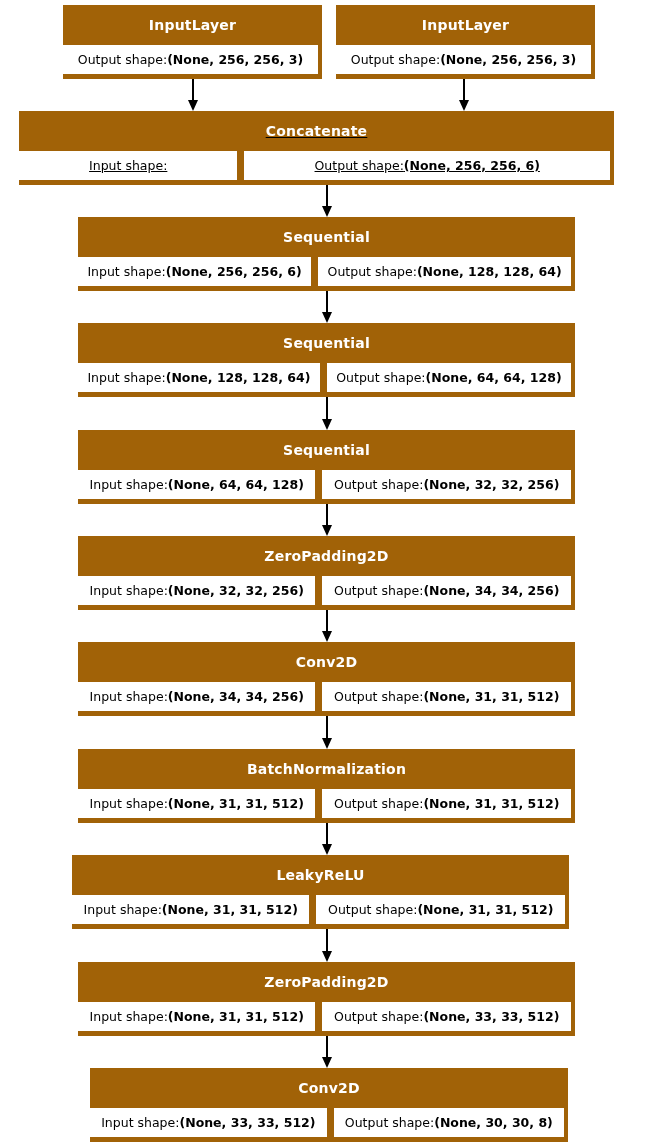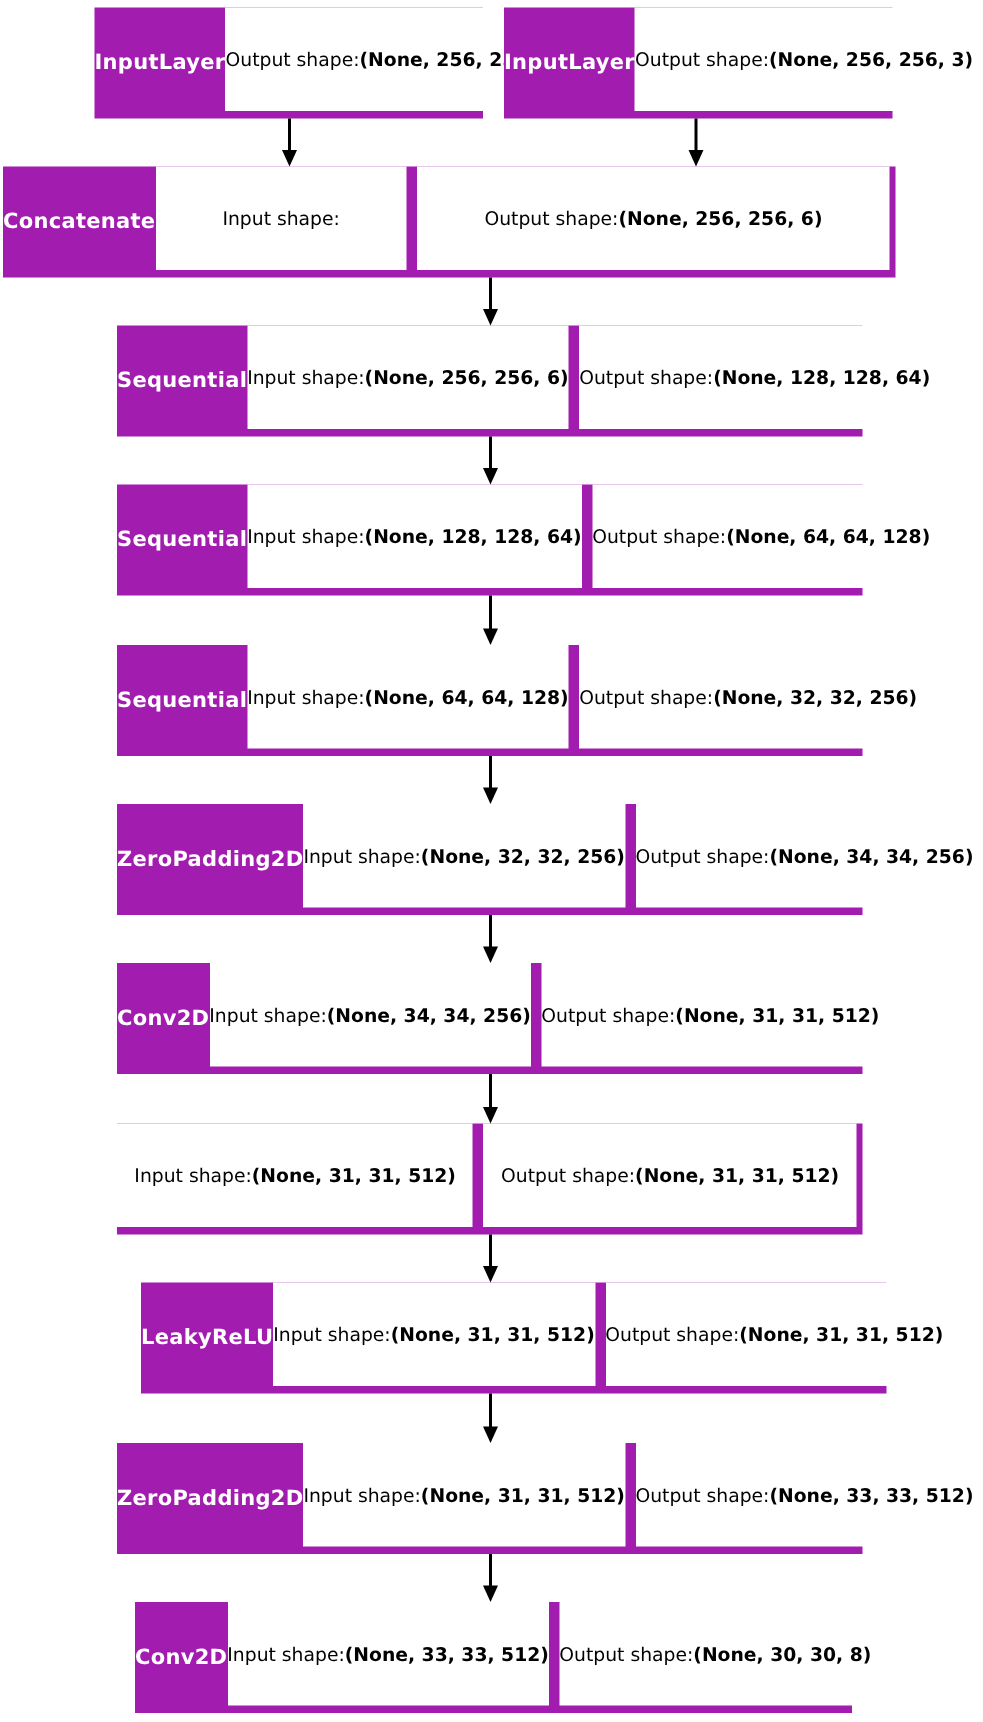--- a/index.html
+++ b/index.html
@@ -8,23 +8,23 @@
   .canvas {
     position: relative;
     width: 655px;
     height: 1148px;
     background: #ffffff;
     overflow: hidden;
   }
   .node {
     position: absolute;
     height: 74px;
-    background: #a21caf;
-    display: flex;
-    flex-direction: row;
+    background: #a16207;
+    display: flex;
+    flex-direction: column;
   }
   .node-title {
     flex: 0 0 40px;
     color: #ffffff;
     font-weight: bold;
     font-size: 14px;
     display: flex;
     align-items: center;
     justify-content: center;
     letter-spacing: 0.2px;
@@ -85,21 +85,21 @@
   <div class="node" style="left:336px;top:5px;width:259px;">
     <div class="node-title">InputLayer</div>
     <div class="node-cells">
       <div class="cell">
           <span class="cell-label">Output shape: </span>
           <span class="cell-value">(None, 256, 256, 3)</span>
         </div>
     </div>
   </div>
 
-  <div class="node" style="left:2px;top:111px;width:595px;">
+  <div class="node" style="left:19px;top:111px;width:595px;text-decoration:underline;">
     <div class="node-title">Concatenate</div>
     <div class="node-cells">
       <div class="cell">
           <span class="cell-label">Input shape: </span>
         </div>
       <div class="cell">
           <span class="cell-label">Output shape: </span>
           <span class="cell-value">(None, 256, 256, 6)</span>
         </div>
     </div>
@@ -169,33 +169,34 @@
           <span class="cell-value">(None, 34, 34, 256)</span>
         </div>
       <div class="cell">
           <span class="cell-label">Output shape: </span>
           <span class="cell-value">(None, 31, 31, 512)</span>
         </div>
     </div>
   </div>
 
   <div class="node" style="left:78px;top:749px;width:497px;">
-    <div class="node-cells">
-      <div class="cell">
-          <span class="cell-label">Input shape: </span>
-          <span class="cell-value">(None, 31, 31, 512)</span>
-        </div>
-      <div class="cell">
-          <span class="cell-label">Output shape: </span>
-          <span class="cell-value">(None, 31, 31, 512)</span>
-        </div>
-    </div>
-  </div>
-
-  <div class="node" style="left:94px;top:855px;width:497px;">
+    <div class="node-title">BatchNormalization</div>
+    <div class="node-cells">
+      <div class="cell">
+          <span class="cell-label">Input shape: </span>
+          <span class="cell-value">(None, 31, 31, 512)</span>
+        </div>
+      <div class="cell">
+          <span class="cell-label">Output shape: </span>
+          <span class="cell-value">(None, 31, 31, 512)</span>
+        </div>
+    </div>
+  </div>
+
+  <div class="node" style="left:72px;top:855px;width:497px;">
     <div class="node-title">LeakyReLU</div>
     <div class="node-cells">
       <div class="cell">
           <span class="cell-label">Input shape: </span>
           <span class="cell-value">(None, 31, 31, 512)</span>
         </div>
       <div class="cell">
           <span class="cell-label">Output shape: </span>
           <span class="cell-value">(None, 31, 31, 512)</span>
         </div>

